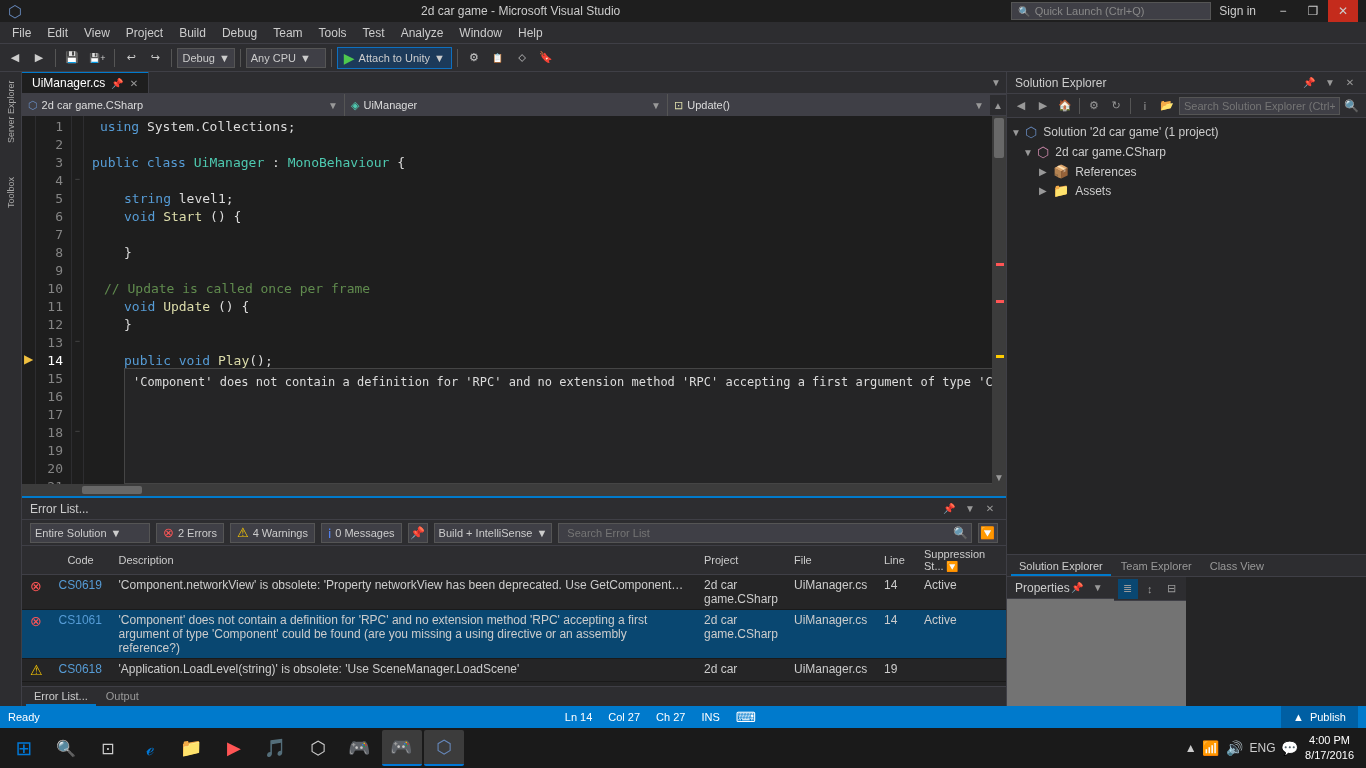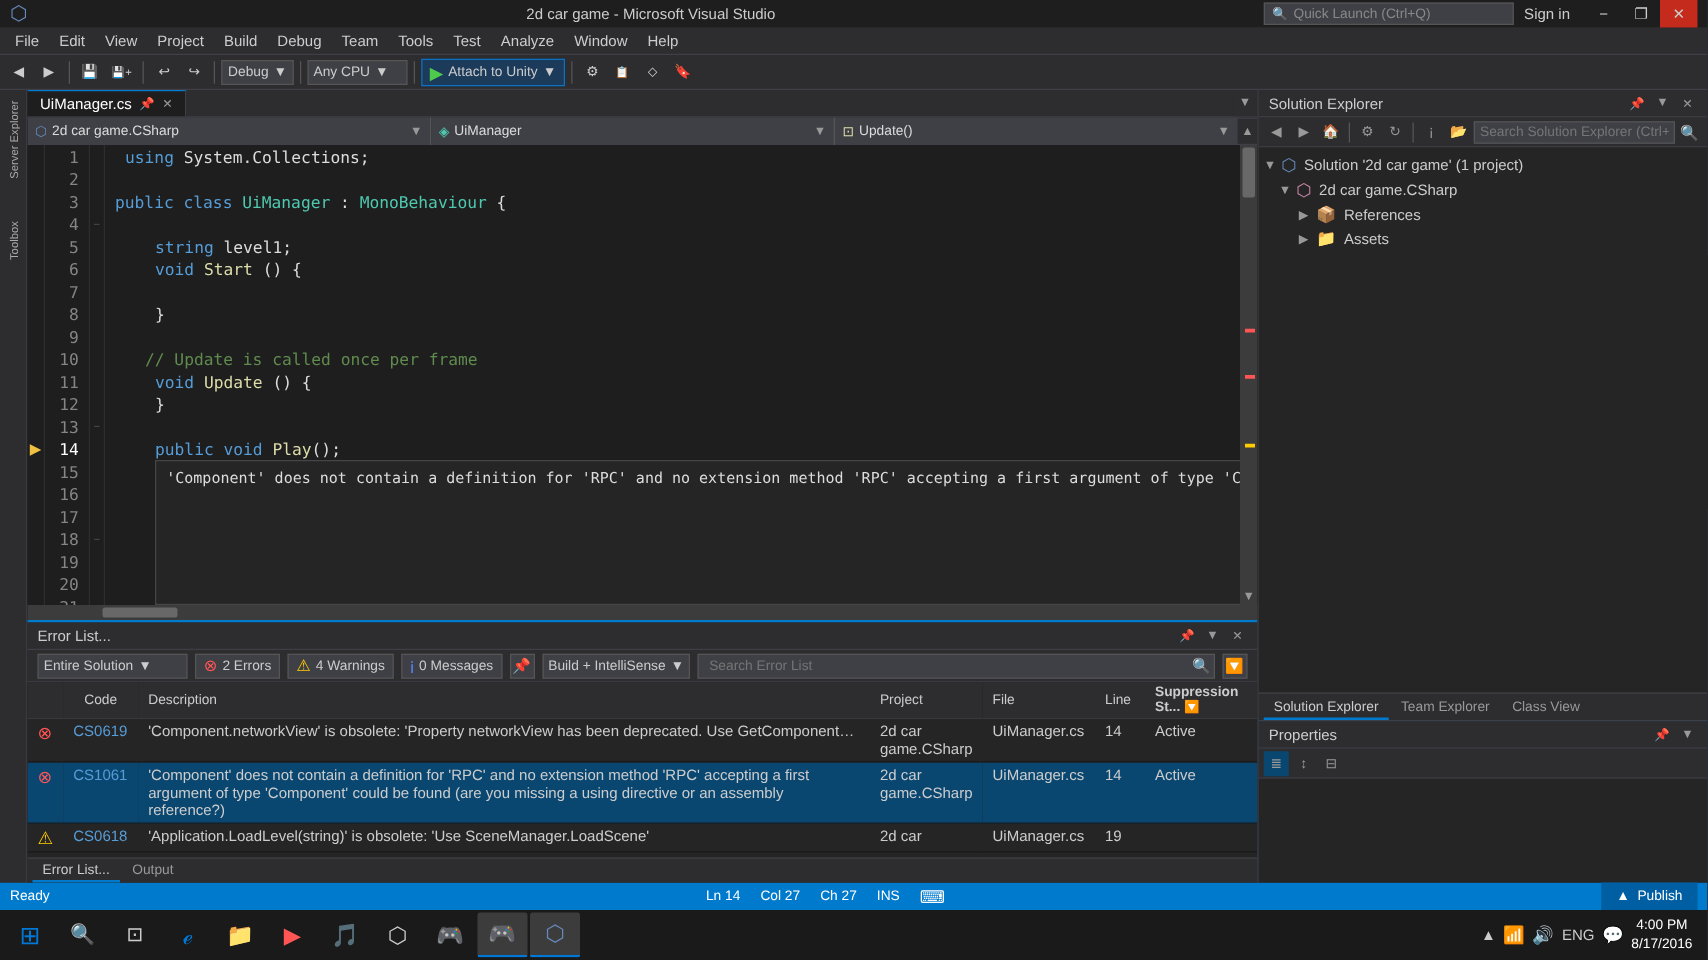--- a/index.html
+++ b/index.html
@@ -277,21 +277,21 @@
           <div class="code-line"><span style="margin-left:32px;"><span class="kw">string</span> level1;</span></div>
 
           <div class="code-line"><span style="margin-left:32px;"><span class="kw">void</span> <span class="method">Start</span> () {</span></div>
 
           <div class="code-line"></div>
 
           <div class="code-line"><span style="margin-left:32px;">}</span></div>
 
           <div class="code-line"></div>
 
-          <div class="code-line"><span style="margin-left:24px;"><span class="comment">// Update is called once per frame</span></span></div>
+          <div class="code-line"><span style="margin-left:12px;"><span class="comment">// Update is called once per frame</span></span></div>
 
           <div class="code-line"><span style="margin-left:32px;"><span class="kw">void</span> <span class="method">Update</span> () {</span></div>
 
 
           <div class="code-line"><span style="margin-left:32px;">}</span></div>
 
           <div class="code-line"></div>
 
           <div class="code-line"><span style="margin-left:32px;"><span class="kw">public</span> <span class="kw">void</span> <span class="method">Play</span>();</span></div>
 
@@ -365,21 +365,21 @@
       <div id="error-table" style="flex:1;overflow-y:auto;background:#252526;">
         <table style="width:100%;border-collapse:collapse;font-size:12px;">
           <thead>
             <tr>
               <th style="background:#2d2d30;color:#ccc;padding:2px 8px;text-align:left;border-bottom:1px solid #3f3f46;font-weight:normal;font-size:11px;width:24px;"></th>
               <th style="background:#2d2d30;color:#ccc;padding:2px 8px;text-align:center;border-bottom:1px solid #3f3f46;font-weight:normal;font-size:11px;width:60px;">Code</th>
               <th style="background:#2d2d30;color:#ccc;padding:2px 8px;text-align:left;border-bottom:1px solid #3f3f46;font-weight:normal;font-size:11px;">Description</th>
               <th style="background:#2d2d30;color:#ccc;padding:2px 8px;text-align:left;border-bottom:1px solid #3f3f46;font-weight:normal;font-size:11px;width:80px;">Project</th>
               <th style="background:#2d2d30;color:#ccc;padding:2px 8px;text-align:left;border-bottom:1px solid #3f3f46;font-weight:normal;font-size:11px;width:90px;">File</th>
               <th style="background:#2d2d30;color:#ccc;padding:2px 8px;text-align:left;border-bottom:1px solid #3f3f46;font-weight:normal;font-size:11px;width:40px;">Line</th>
-              <th style="background:#2d2d30;color:#ccc;padding:2px 8px;text-align:left;border-bottom:1px solid #3f3f46;font-weight:bold;font-size:11px;width:90px;">Suppression St...
+              <th style="background:#2d2d30;color:#ccc;padding:2px 8px;text-align:left;border-bottom:1px solid #3f3f46;font-weight:normal;font-size:11px;width:90px;">Suppression St...
                 <span style="color:#999;cursor:pointer;font-size:10px;">🔽</span>
               </th>
             </tr>
           </thead>
           <tbody>
 
             <tr style="cursor:pointer;">
               <td style="padding:3px 8px;border-bottom:1px solid #1a1a1a;"><span style="color:#f55;font-size:14px;">⊗</span></td>
               <td style="padding:3px 8px;border-bottom:1px solid #1a1a1a;color:#569cd6;">CS0619</td>
               <td style="padding:3px 8px;border-bottom:1px solid #1a1a1a;color:#ccc;max-width:300px;overflow:hidden;text-overflow:ellipsis;white-space:nowrap;">'Component.networkView' is obsolete: 'Property networkView has been deprecated. Use GetComponent&lt;NetworkView&gt;() instead. (UnityUpgradable)'</td>
@@ -470,21 +470,21 @@
         <span style="font-size:12px;">Assets</span>
       </div>
     </div>
 
     <div style="border-top:1px solid #3f3f46;background:#2d2d30;height:22px;display:flex;align-items:flex-end;padding:0 4px;gap:2px;">
       <div style="padding:2px 8px;font-size:11px;cursor:pointer;color:#ccc;border-bottom:2px solid #007acc;">Solution Explorer</div>
       <div style="padding:2px 8px;font-size:11px;cursor:pointer;color:#999;border-bottom:2px solid transparent;">Team Explorer</div>
       <div style="padding:2px 8px;font-size:11px;cursor:pointer;color:#999;border-bottom:2px solid transparent;">Class View</div>
     </div>
 
-    <div style="height:130px;background:#0c4a6e;border-top:1px solid #3f3f46;display:flex;flex-direction:column;">
+    <div style="height:130px;background:#737373;border-top:1px solid #3f3f46;display:flex;flex-direction:row;">
       <div style="height:22px;display:flex;align-items:center;padding:0 8px;background:#2d2d30;border-bottom:1px solid #3f3f46;">
         <span style="flex:1;font-size:12px;color:#ccc;">Properties</span>
         <div style="display:flex;gap:4px;">
           <div style="width:16px;height:16px;display:flex;align-items:center;justify-content:center;cursor:pointer;color:#999;font-size:10px;">📌</div>
           <div style="width:16px;height:16px;display:flex;align-items:center;justify-content:center;cursor:pointer;color:#999;font-size:10px;">▼</div>
         </div>
       </div>
       <div style="height:24px;display:flex;align-items:center;padding:0 4px;gap:2px;background:#2d2d30;border-bottom:1px solid #3f3f46;">
         <div style="width:20px;height:20px;display:flex;align-items:center;justify-content:center;cursor:pointer;color:#999;font-size:11px;background:#094771;">≣</div>
         <div style="width:20px;height:20px;display:flex;align-items:center;justify-content:center;cursor:pointer;color:#999;font-size:11px;">↕</div>

